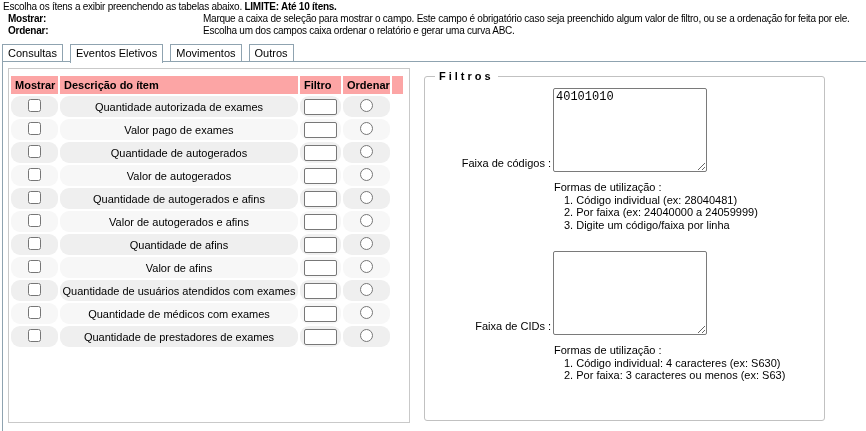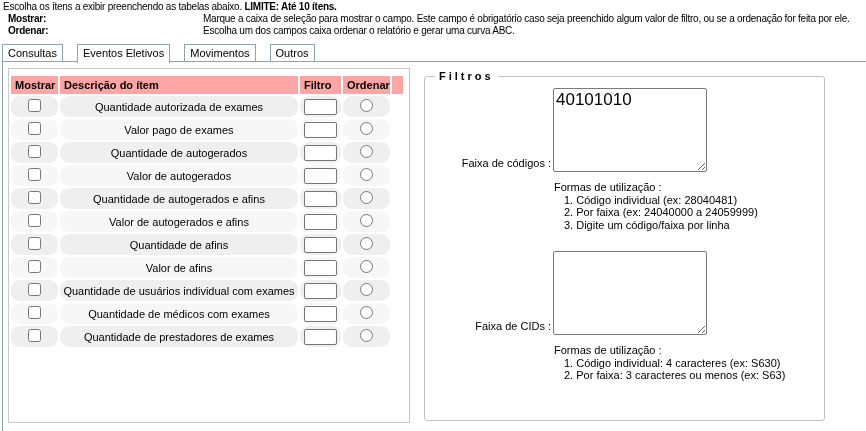--- a/index.html
+++ b/index.html
@@ -12,21 +12,21 @@
   
   .instructions {
     position:absolute; left:3px; top:1px; right:0;
     font-size:10px; line-height:12px; letter-spacing:-0.25px;
     white-space:nowrap; overflow:hidden;
   }
   .inst-row { display:flex; }
   .inst-label { font-weight:bold; width:200px; flex:none; padding-left:5px; }
   .bold { font-weight:bold; }
   
-  .tabs { position:absolute; left:2px; top:44px; height:18px; display:flex; gap:14px; z-index:3; }
+  .tabs { position:absolute; left:2px; top:44px; height:18px; display:flex; gap:7px; z-index:3; }
   .tab {
     height:17px; padding:2px 5px 0 5px; background:#fff;
     border:1px solid #8fa3b0; border-bottom:none; cursor:default;
   }
   .tab.active { height:19px; z-index:4; position:relative; }
   
   .panel {
     position:absolute; left:2px; top:61px; width:880px; height:380px;
     border-top:1px solid #8fa3b0; border-left:1px solid #8fa3b0; background:#fff;
   }
@@ -61,21 +61,21 @@
   fieldset.filters legend {
     font-weight:bold; letter-spacing:3px; padding:0 4px; margin-left:2px; font-size:11px;
   }
   .filter-row { display:flex; align-items:flex-end; }
   .row-codes { margin-top:6px; }
   .row-cids  { margin-top:20px; }
   .filter-label { width:118px; flex:none; text-align:right; padding-bottom:3px; white-space:nowrap; }
   .range-textarea {
     width:154px; height:84px; margin-left:2px;
     border:1px solid #7a7a7a; border-radius:2px; padding:1px 2px;
-    font-family:Liberation Sans, sans-serif; font-size:17px;
+    font-family:Liberation Mono, monospace; font-size:12px;
     background:#fff; resize:both;
   }
   .help { margin:9px 0 0 121px; line-height:12.5px; white-space:nowrap; }
   .help .help-item { padding-left:10px; }
 </style>
 </head>
 <body>
 
 <div class="instructions">
   <div class="inst-intro">
@@ -212,21 +212,21 @@
       <input type="text" class="filter-input" style="">
     </td>
     <td>
       <input type="radio" name="ordenar" style="">
     </td>
   </tr>
         <tr class="r-odd">
     <td>
       <input type="checkbox" style="">
     </td>
-    <td>Quantidade de usuários individual com exames</td>
+    <td>Quantidade de usuários atendidos com exames</td>
     <td>
       <input type="text" class="filter-input" style="">
     </td>
     <td>
       <input type="radio" name="ordenar" style="">
     </td>
   </tr>
         <tr class="r-even">
     <td>
       <input type="checkbox" style="">

